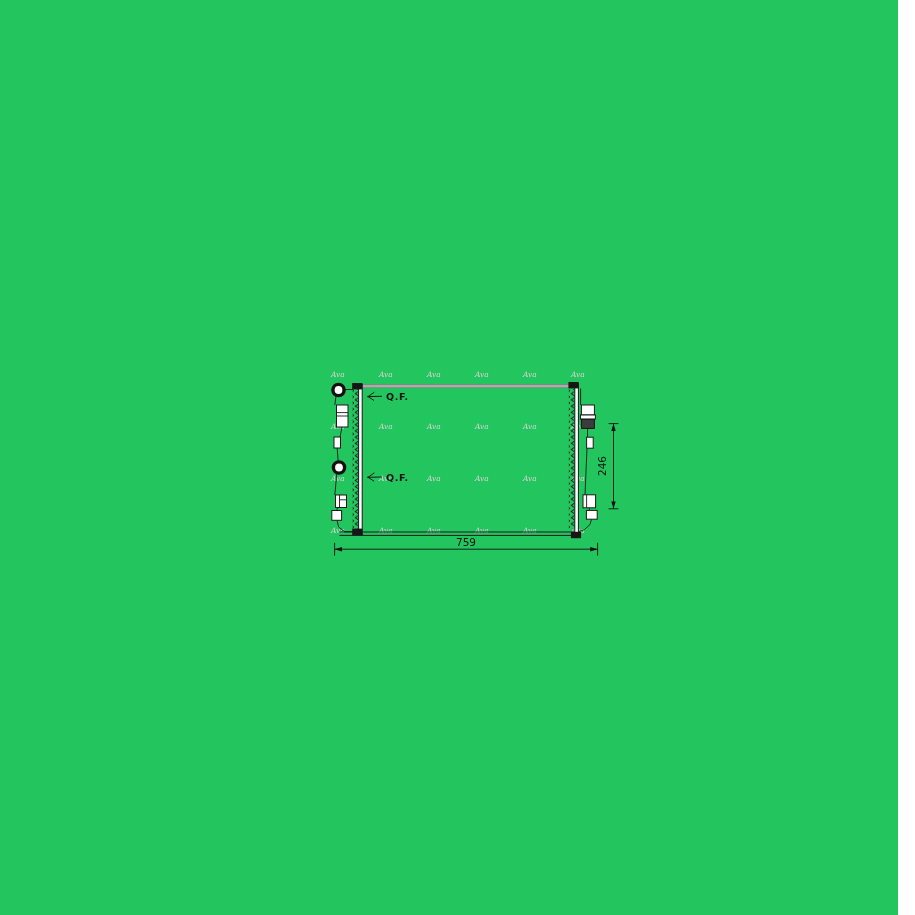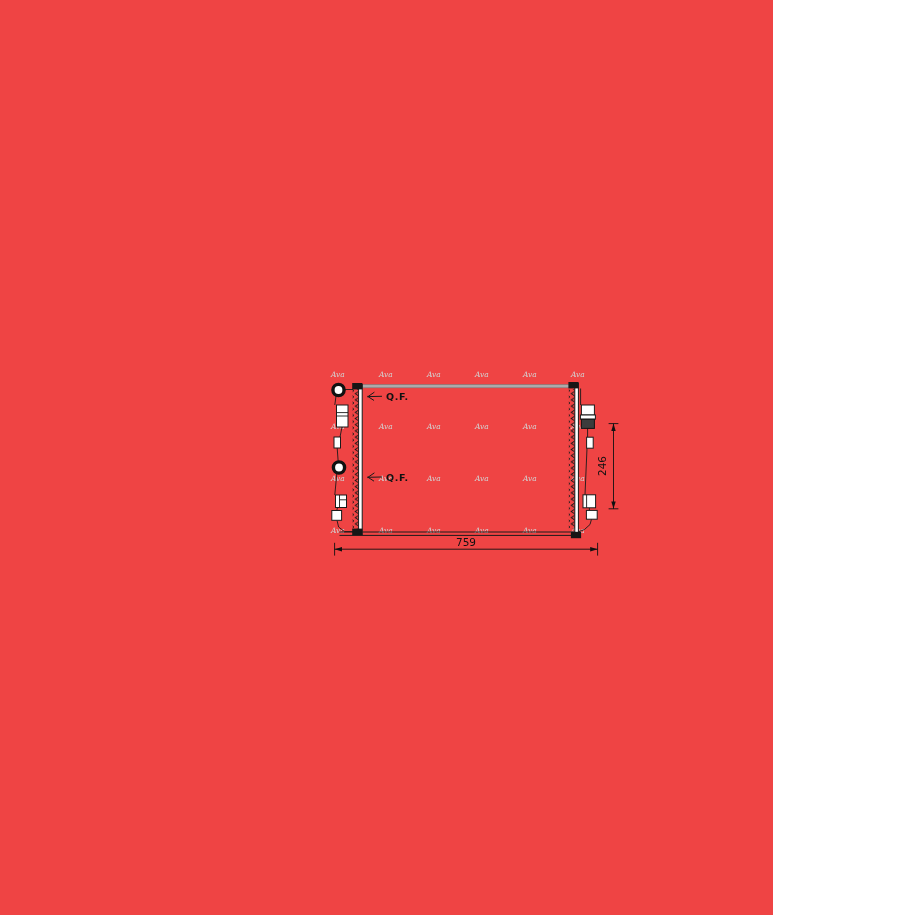--- a/index.html
+++ b/index.html
@@ -1,16 +1,16 @@
 <!DOCTYPE html>
 <html><head>
 <meta charset="utf-8">
 <style>
   html,body { margin:0; padding:0; background:#ffffff; }
-  .canvas { position:relative; width:773px; height:915px; background:#ef4444; overflow:hidden; }
+  .canvas { position:relative; width:898px; height:915px; background:#22c55e; overflow:hidden; }
   svg { display:block; }
 
   .ln      { stroke:#1a1a1a; stroke-width:1; fill:none; stroke-linecap:square; }
   .thin    { stroke:#1a1a1a; stroke-width:0.9; fill:none; }
   .fillw   { fill:#ffffff; stroke:#1a1a1a; stroke-width:1; }
   .cap     { fill:#161616; stroke:none; }
   .ring    { fill:#ffffff; stroke:#111111; stroke-width:3.4; }
   .darkblk { fill:#3c3c3c; stroke:#111111; stroke-width:1; }
   .grayband{ fill:#ababab; stroke:#7a7a7a; stroke-width:0.6; }
   .dim     { stroke:#111111; stroke-width:0.9; fill:none; }

